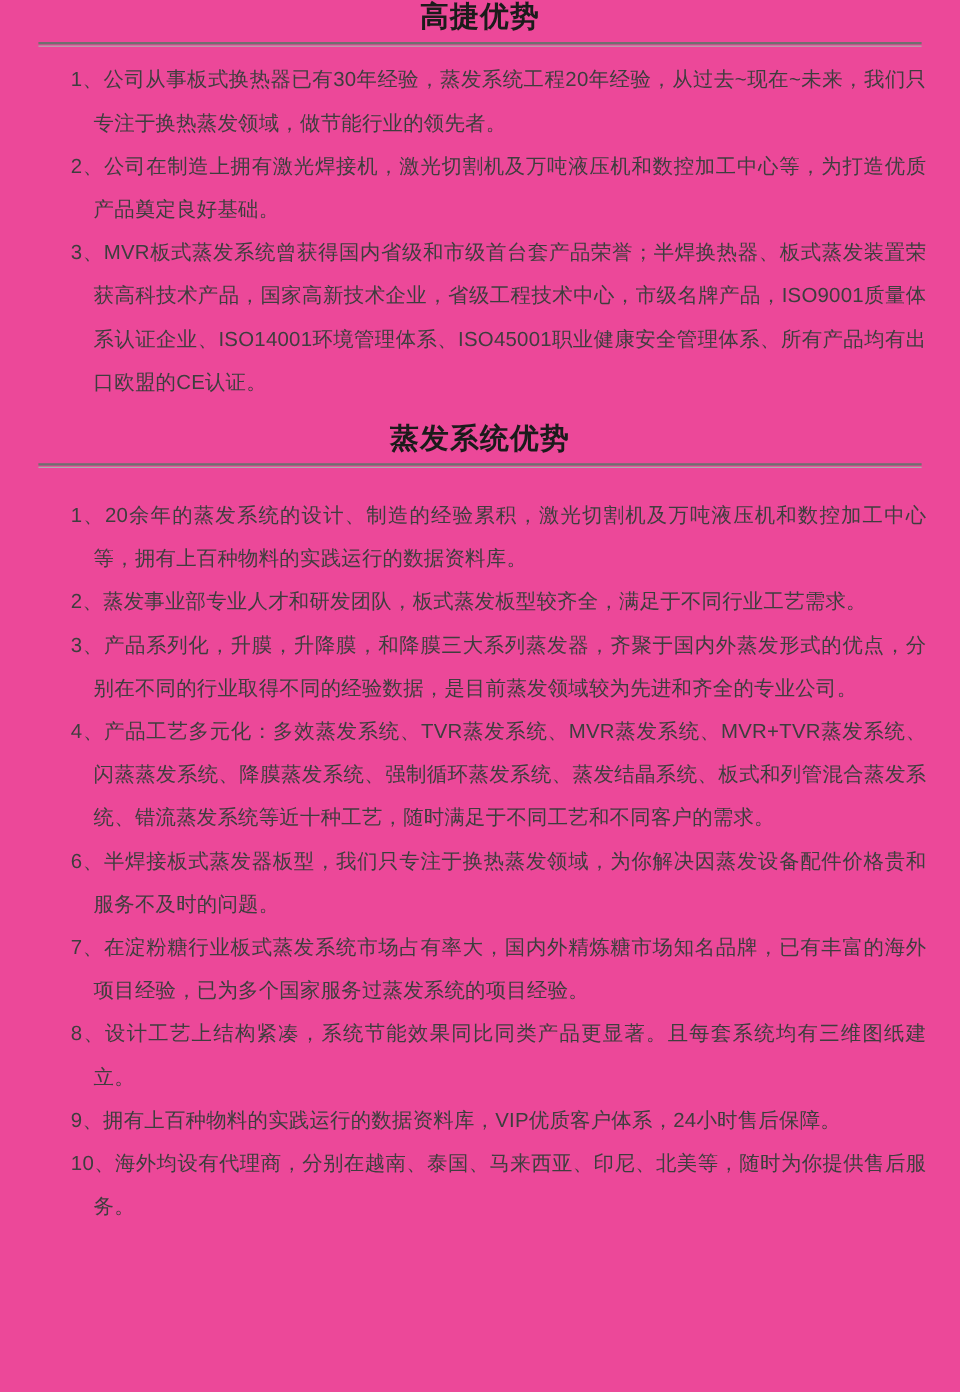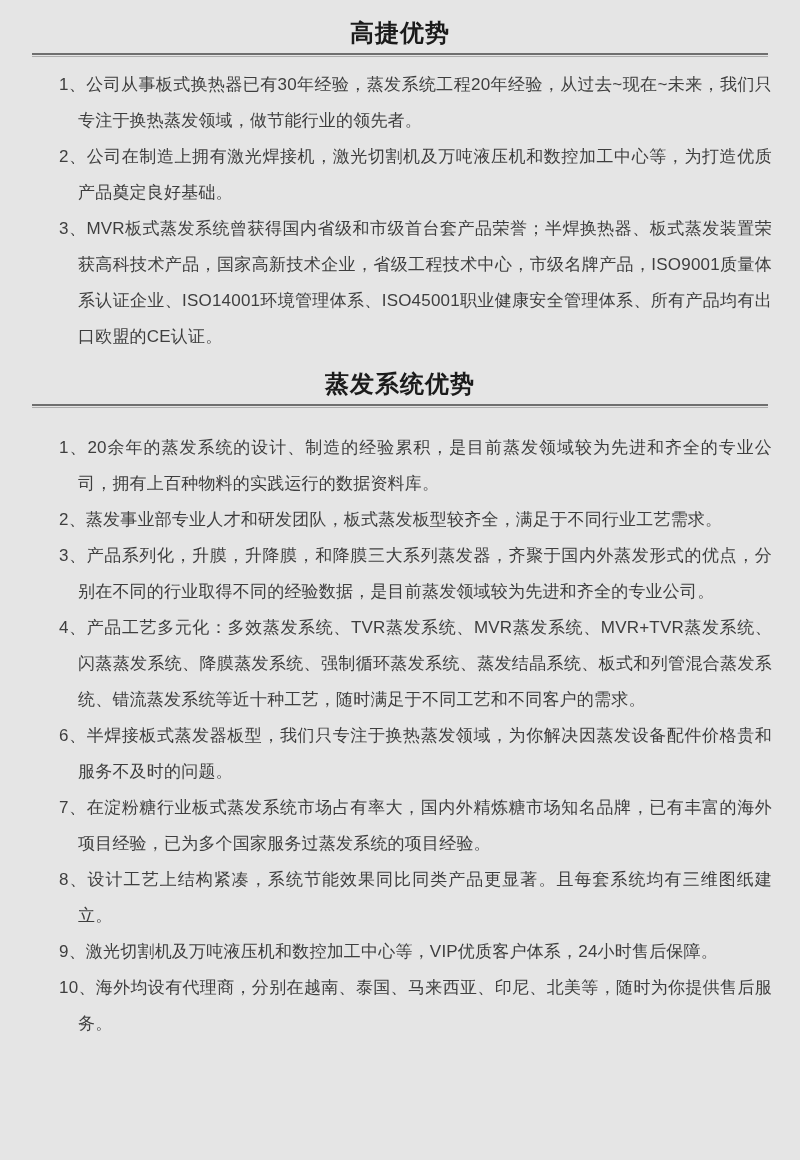--- a/index.html
+++ b/index.html
@@ -5,24 +5,23 @@
   html, body {
     margin: 0;
     padding: 0;
     background: #ffffff;
   }
   .doc {
     position: relative;
     width: 800px;
     height: 1160px;
     margin: 0 auto;
-    background: #e5e5e5;
+    background: #ec4899;
     overflow: hidden;
     box-sizing: border-box;
-    padding-top: 18px;
     font-family: "Liberation Sans", "DejaVu Sans", sans-serif;
     color: #3e3e3e;
   }
   .sec-title {
     margin: 0;
     text-align: center;
     font-size: 24px;
     line-height: 30px;
     font-weight: bold;
     color: #1b1b1b;
@@ -73,25 +72,25 @@
         <ol class="items">
           <li class="item"><span class="num">1、</span><span class="txt">公司从事板式换热器已有30年经验，蒸发系统工程20年经验，从过去~现在~未来，我们只专注于换热蒸发领域，做节能行业的领先者。</span></li>
           <li class="item"><span class="num">2、</span><span class="txt">公司在制造上拥有激光焊接机，激光切割机及万吨液压机和数控加工中心等，为打造优质产品奠定良好基础。</span></li>
           <li class="item"><span class="num">3、</span><span class="txt">MVR板式蒸发系统曾获得国内省级和市级首台套产品荣誉；半焊换热器、板式蒸发装置荣获高科技术产品，国家高新技术企业，省级工程技术中心，市级名牌产品，ISO9001质量体系认证企业、ISO14001环境管理体系、ISO45001职业健康安全管理体系、所有产品均有出口欧盟的CE认证。</span></li>
         </ol>
       </section>
       <section class="sec">
         <h1 class="sec-title">蒸发系统优势</h1>
         <hr class="sec-rule">
         <ol class="items">
-          <li class="item"><span class="num">1、</span><span class="txt">20余年的蒸发系统的设计、制造的经验累积，是目前蒸发领域较为先进和齐全的专业公司，拥有上百种物料的实践运行的数据资料库。</span></li>
+          <li class="item"><span class="num">1、</span><span class="txt">20余年的蒸发系统的设计、制造的经验累积，激光切割机及万吨液压机和数控加工中心等，拥有上百种物料的实践运行的数据资料库。</span></li>
           <li class="item"><span class="num">2、</span><span class="txt">蒸发事业部专业人才和研发团队，板式蒸发板型较齐全，满足于不同行业工艺需求。</span></li>
           <li class="item"><span class="num">3、</span><span class="txt">产品系列化，升膜，升降膜，和降膜三大系列蒸发器，齐聚于国内外蒸发形式的优点，分别在不同的行业取得不同的经验数据，是目前蒸发领域较为先进和齐全的专业公司。</span></li>
           <li class="item"><span class="num">4、</span><span class="txt">产品工艺多元化：多效蒸发系统、TVR蒸发系统、MVR蒸发系统、MVR+TVR蒸发系统、闪蒸蒸发系统、降膜蒸发系统、强制循环蒸发系统、蒸发结晶系统、板式和列管混合蒸发系统、错流蒸发系统等近十种工艺，随时满足于不同工艺和不同客户的需求。</span></li>
           <li class="item"><span class="num">6、</span><span class="txt">半焊接板式蒸发器板型，我们只专注于换热蒸发领域，为你解决因蒸发设备配件价格贵和服务不及时的问题。</span></li>
           <li class="item"><span class="num">7、</span><span class="txt">在淀粉糖行业板式蒸发系统市场占有率大，国内外精炼糖市场知名品牌，已有丰富的海外项目经验，已为多个国家服务过蒸发系统的项目经验。</span></li>
           <li class="item"><span class="num">8、</span><span class="txt">设计工艺上结构紧凑，系统节能效果同比同类产品更显著。且每套系统均有三维图纸建立。</span></li>
-          <li class="item"><span class="num">9、</span><span class="txt">激光切割机及万吨液压机和数控加工中心等，VIP优质客户体系，24小时售后保障。</span></li>
+          <li class="item"><span class="num">9、</span><span class="txt">拥有上百种物料的实践运行的数据资料库，VIP优质客户体系，24小时售后保障。</span></li>
           <li class="item"><span class="num">10、</span><span class="txt">海外均设有代理商，分别在越南、泰国、马来西亚、印尼、北美等，随时为你提供售后服务。</span></li>
         </ol>
       </section>
     </div>
 </div>
 
 </body></html>

